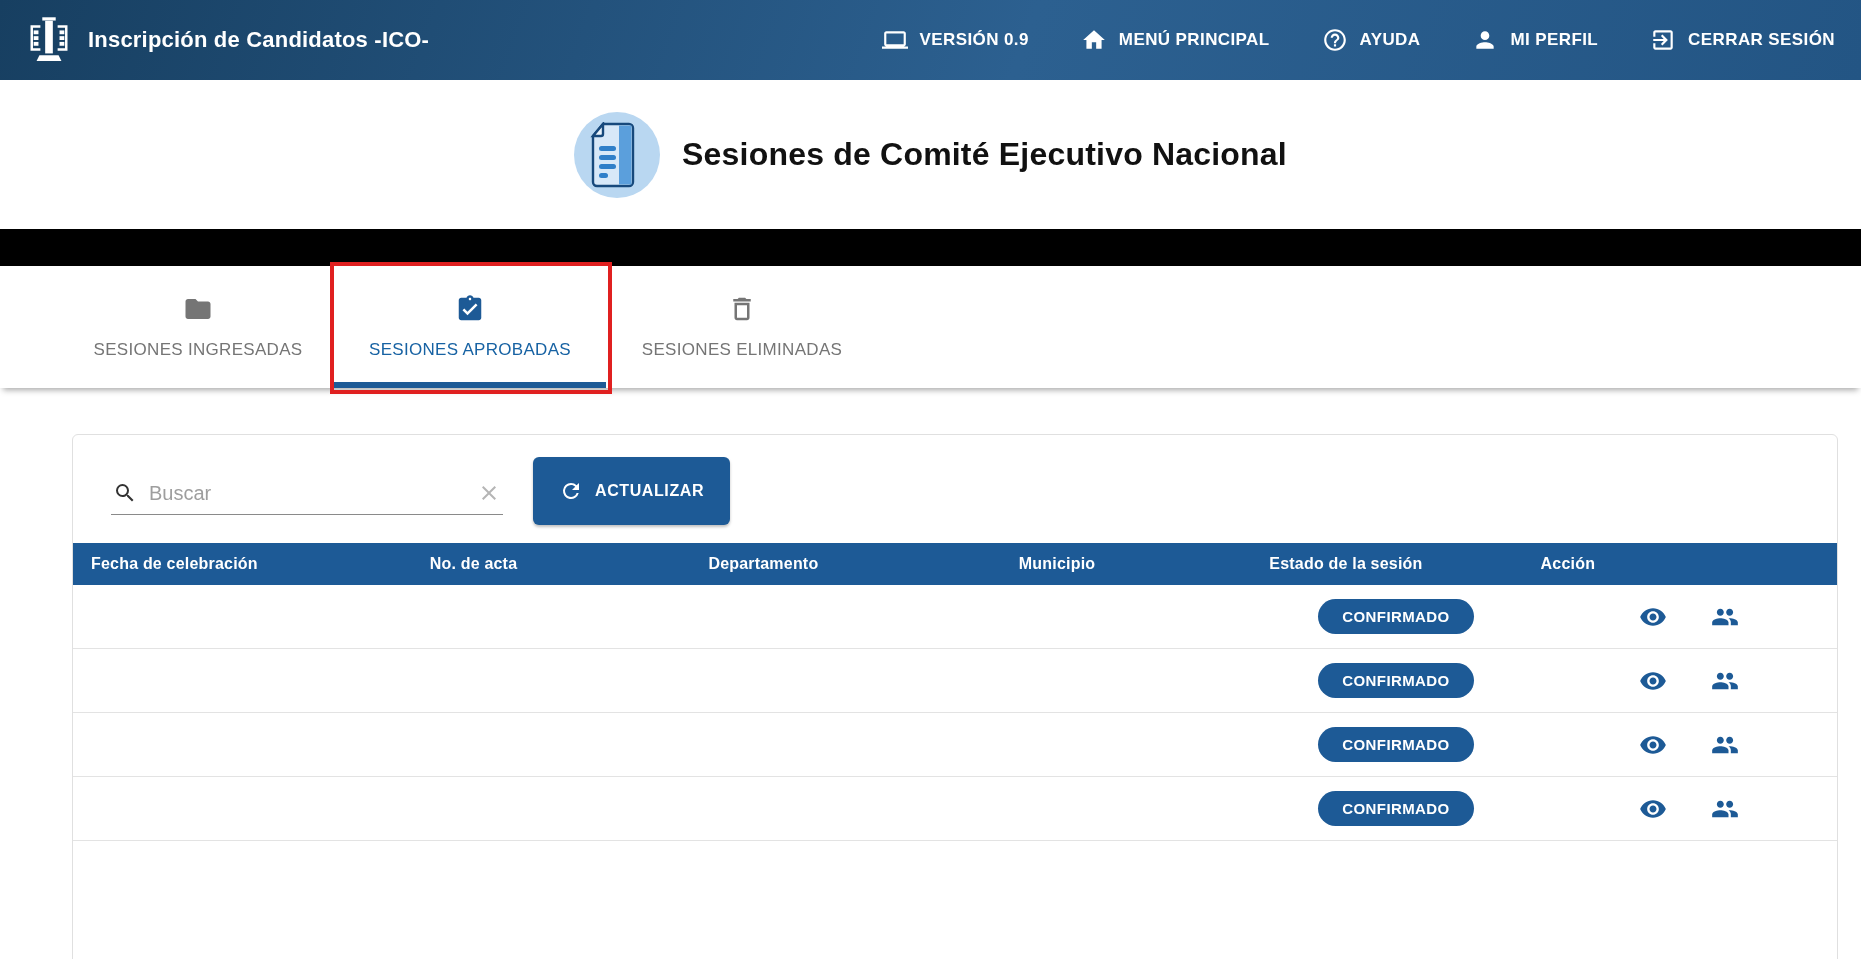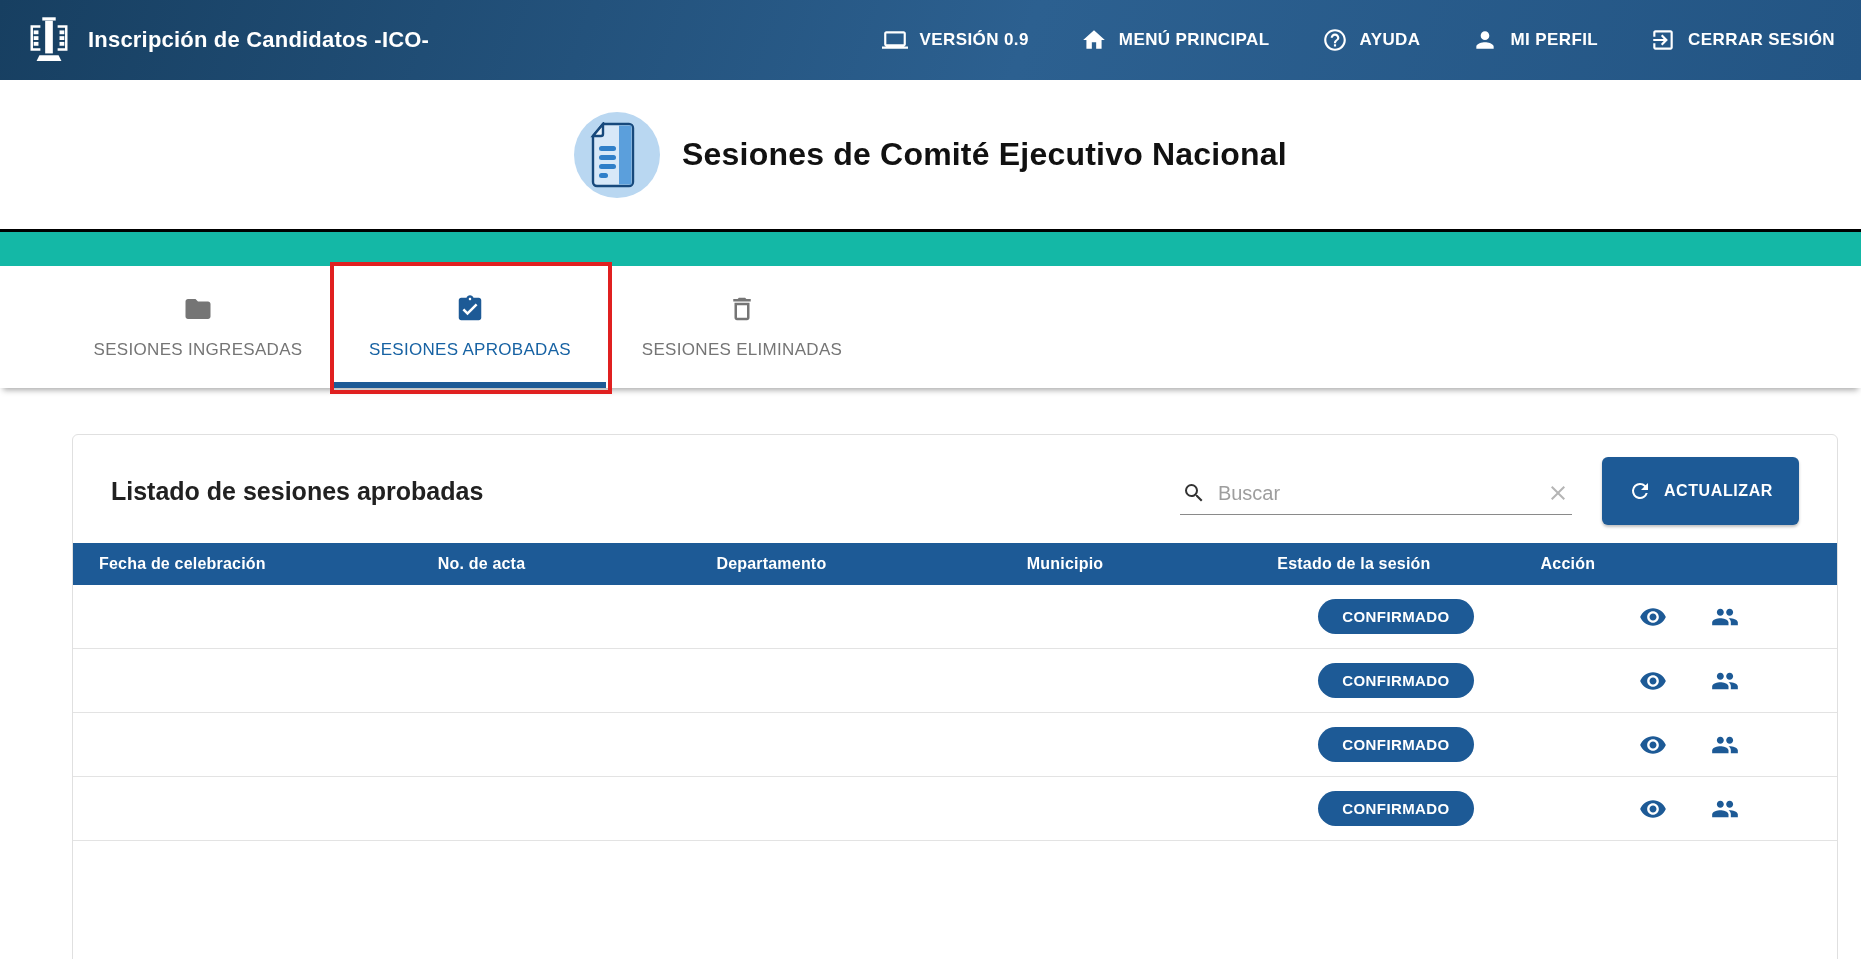--- a/index.html
+++ b/index.html
@@ -24,21 +24,21 @@
   .title-section{
     height:152px; background:#fff; border-bottom:3px solid #000;
     display:flex; align-items:center; justify-content:center; gap:22px;
   }
   .doc-badge{ width:86px; height:86px; border-radius:50%; background:#b9d7f1;
               display:flex; align-items:center; justify-content:center; }
   .doc-badge svg{ width:56px; height:66px; }
   .page-title{ font-size:32px; font-weight:700; color:#111; letter-spacing:.2px; }
 
   
-  .tabs-section{ position:relative; padding-top:34px; background:#14b8a6; }
+  .tabs-section{ position:relative; padding-top:34px; background:#000000; }
   .tabs-row{
     display:flex; padding-left:62px; height:122px; background:#fff;
     box-shadow:0 5px 6px -3px rgba(0,0,0,.35);
   }
   .tab{
     width:272px; display:flex; flex-direction:column; align-items:center;
     justify-content:center; gap:16px; cursor:pointer; position:relative;
     color:#757575; font-size:17px; font-weight:500; letter-spacing:.3px;
   }
   .tab svg{ width:30px; height:30px; fill:#757575; }
@@ -77,21 +77,21 @@
   }
   .refresh-btn svg{ width:24px; height:24px; fill:#fff; }
 
   
   .thead{
     display:flex; align-items:center; height:42px; background:#1d5a96;
     color:#fff; font-weight:700; font-size:16px; letter-spacing:.2px;
   }
   .c1{width:19.2%;} .c2{width:15.8%;} .c3{width:17.6%;}
   .c4{width:14.2%;} .c5{width:16.4%;} .c6{width:16.8%;}
-  .thead > div{ padding-left:26px; }
+  .thead > div{ padding-left:18px; }
   .thead > .c6{ padding-left:0; text-align:left; }
   .trow{
     display:flex; align-items:center; height:64px; border-bottom:1px solid #e3e3e3;
   }
   .cell{ padding-left:26px; font-size:16px; color:#333; }
   .cell.c5{ display:flex; justify-content:center; padding-left:0; }
   .cell.c6{ display:flex; justify-content:center; align-items:center; gap:44px; padding-left:0; }
   .status-badge{
     background:#1d5a96; color:#fff; font-size:15px; font-weight:700;
     letter-spacing:.4px; border-radius:999px; padding:10px 24px; line-height:1;
@@ -191,21 +191,20 @@
           <path d="M6 19c0 1.1.9 2 2 2h8c1.1 0 2-.9 2-2V7H6v12zM8 9h8v10H8V9zm7.5-5-1-1h-5l-1 1H5v2h14V4h-3.5z"></path>
         </svg>
       <span>SESIONES ELIMINADAS</span>
     </div>
   </div>
   <div class="annotation-box"></div>
 </section>
 
 <main class="card">
   <div class="card-header">
-    <h2 class="card-title">Listado de sesiones aprobadas</h2>
 
     <div class="search">
       <svg class="mag" viewBox="0 0 24 24">
           <path d="M15.5 14h-.79l-.28-.27A6.47 6.47 0 0 0 16 9.5 6.5 6.5 0 1 0 9.5 16c1.61 0 3.09-.59 4.23-1.57l.27.28v.79l5 4.99L20.49 19l-4.99-5zm-6 0C7.01 14 5 11.99 5 9.5S7.01 5 9.5 5 14 7.01 14 9.5 11.99 14 9.5 14z"></path>
         </svg>
       <input type="text" placeholder="Buscar" style="">
       <svg class="clear" viewBox="0 0 24 24">
           <path d="M19 6.41 17.59 5 12 10.59 6.41 5 5 6.41 10.59 12 5 17.59 6.41 19 12 13.41 17.59 19 19 17.59 13.41 12z"></path>
         </svg>
     </div>

